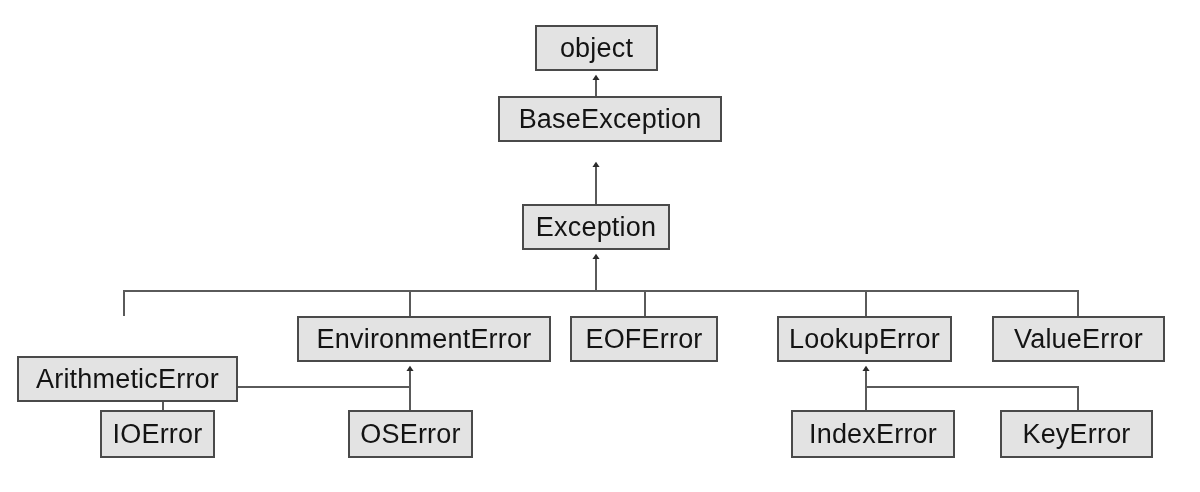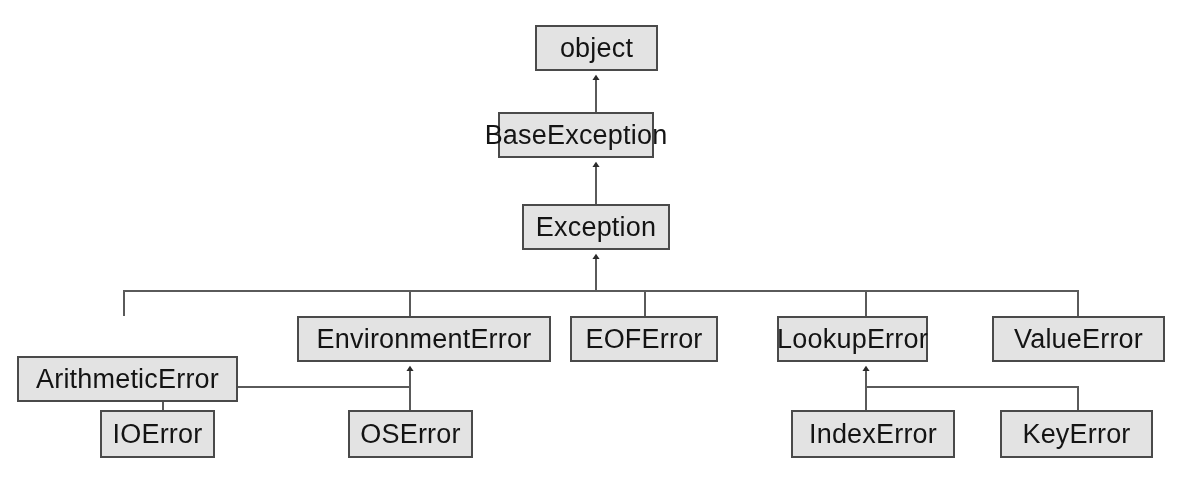--- a/index.html
+++ b/index.html
@@ -75,36 +75,36 @@
       <path d="M 1078,410 L 1078,387 L 866,387"></path>
       <path d="M 866,410 L 866,387"></path>
       <line x1="866" y1="388" x2="866" y2="369" marker-end="url(#uml-arrow)"></line>
 
     </g>
   </svg>
 
   <div class="node" style="left: 535px; top: 25px; width: 123px; height: 46px; font-size: 27px; background: rgb(227, 227, 227); border-color: rgb(74, 74, 74); color: rgb(20, 20, 20);">
     <span class="node-label">object</span>
   </div>
-  <div class="node" style="left: 498px; top: 112px; width: 156px; height: 46px; font-size: 27px; background: rgb(227, 227, 227); border-color: rgb(74, 74, 74); color: rgb(20, 20, 20);">
+  <div class="node" style="left: 498px; top: 96px; width: 224px; height: 46px; font-size: 27px; background: rgb(227, 227, 227); border-color: rgb(74, 74, 74); color: rgb(20, 20, 20);">
     <span class="node-label">BaseException</span>
   </div>
   <div class="node" style="left: 522px; top: 204px; width: 148px; height: 46px; font-size: 27px; background: rgb(227, 227, 227); border-color: rgb(74, 74, 74); color: rgb(20, 20, 20);">
     <span class="node-label">Exception</span>
   </div>
   <div class="node" style="left: 17px; top: 316px; width: 221px; height: 46px; font-size: 27px; background: rgb(227, 227, 227); border-color: rgb(74, 74, 74); color: rgb(20, 20, 20); margin-top: 40px;">
     <span class="node-label">ArithmeticError</span>
   </div>
   <div class="node" style="left: 297px; top: 316px; width: 254px; height: 46px; font-size: 27px; background: rgb(227, 227, 227); border-color: rgb(74, 74, 74); color: rgb(20, 20, 20);">
     <span class="node-label">EnvironmentError</span>
   </div>
   <div class="node" style="left: 570px; top: 316px; width: 148px; height: 46px; font-size: 27px; background: rgb(227, 227, 227); border-color: rgb(74, 74, 74); color: rgb(20, 20, 20);">
     <span class="node-label">EOFError</span>
   </div>
-  <div class="node" style="left: 777px; top: 316px; width: 151px; height: 46px; font-size: 27px; background: rgb(227, 227, 227); border-color: rgb(74, 74, 74); color: rgb(20, 20, 20);">
+  <div class="node" style="left: 777px; top: 316px; width: 175px; height: 46px; font-size: 27px; background: rgb(227, 227, 227); border-color: rgb(74, 74, 74); color: rgb(20, 20, 20);">
     <span class="node-label">LookupError</span>
   </div>
   <div class="node" style="left: 992px; top: 316px; width: 173px; height: 46px; font-size: 27px; background: rgb(227, 227, 227); border-color: rgb(74, 74, 74); color: rgb(20, 20, 20);">
     <span class="node-label">ValueError</span>
   </div>
   <div class="node" style="left: 100px; top: 410px; width: 115px; height: 48px; font-size: 27px; background: rgb(227, 227, 227); border-color: rgb(74, 74, 74); color: rgb(20, 20, 20);">
     <span class="node-label">IOError</span>
   </div>
   <div class="node" style="left: 348px; top: 410px; width: 125px; height: 48px; font-size: 27px; background: rgb(227, 227, 227); border-color: rgb(74, 74, 74); color: rgb(20, 20, 20);">
     <span class="node-label">OSError</span>

